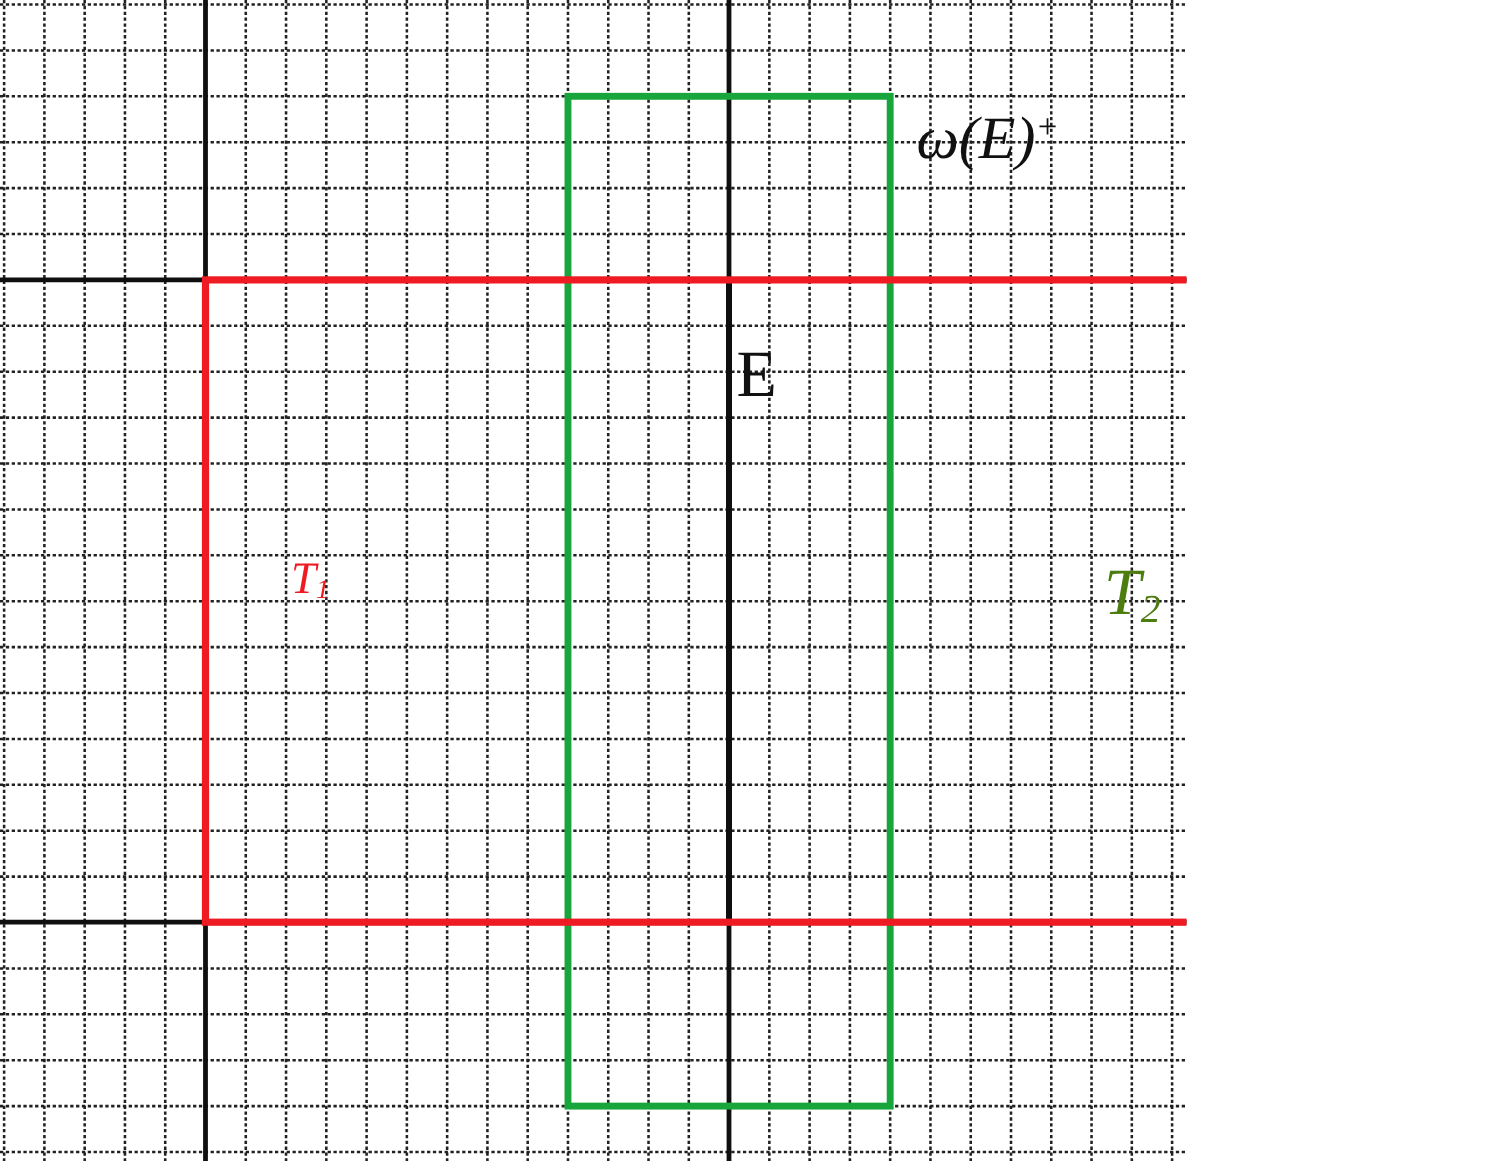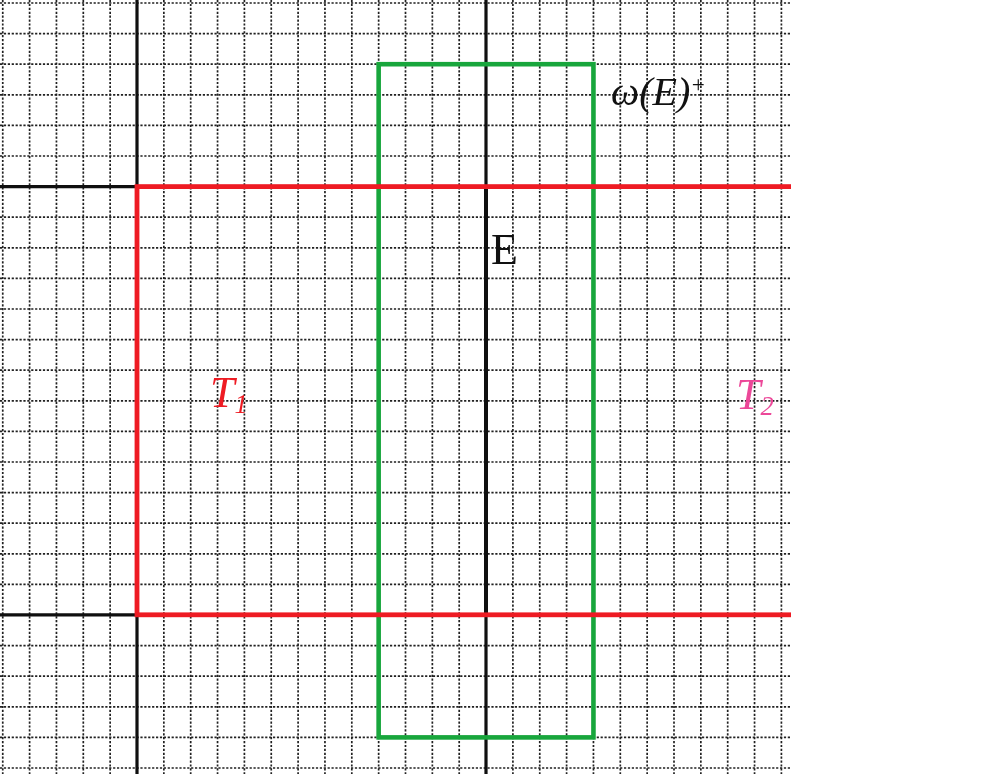--- a/index.html
+++ b/index.html
@@ -102,20 +102,20 @@
     </svg>
 
   <div class="lbl" style="left: 611px; top: 72px; color: rgb(17, 17, 17); font-size: 40px; font-style: italic;">
     <span>ω(E)</span><sup>+</sup>
   </div>
 
   <div class="lbl" style="left: 491px; top: 228px; color: rgb(17, 17, 17); font-size: 44px; font-style: normal;">
     <span>E</span>
   </div>
 
-  <div class="lbl" style="left: 210px; top: 371px; color: rgb(238, 27, 35); font-size: 44px; font-style: italic;">
+  <div class="lbl" style="left: 194px; top: 371px; color: rgb(238, 27, 35); font-size: 30px; font-style: italic;">
     <span>T</span><sub>1</sub>
   </div>
 
-  <div class="lbl" style="left: 736px; top: 373px; color: #ec4899; font-size: 44px; font-style: italic;">
+  <div class="lbl" style="left: 736px; top: 373px; color: #4d7c0f; font-size: 44px; font-style: italic;">
     <span>T</span><sub>2</sub>
   </div>
 </div>
 
 </body></html>

